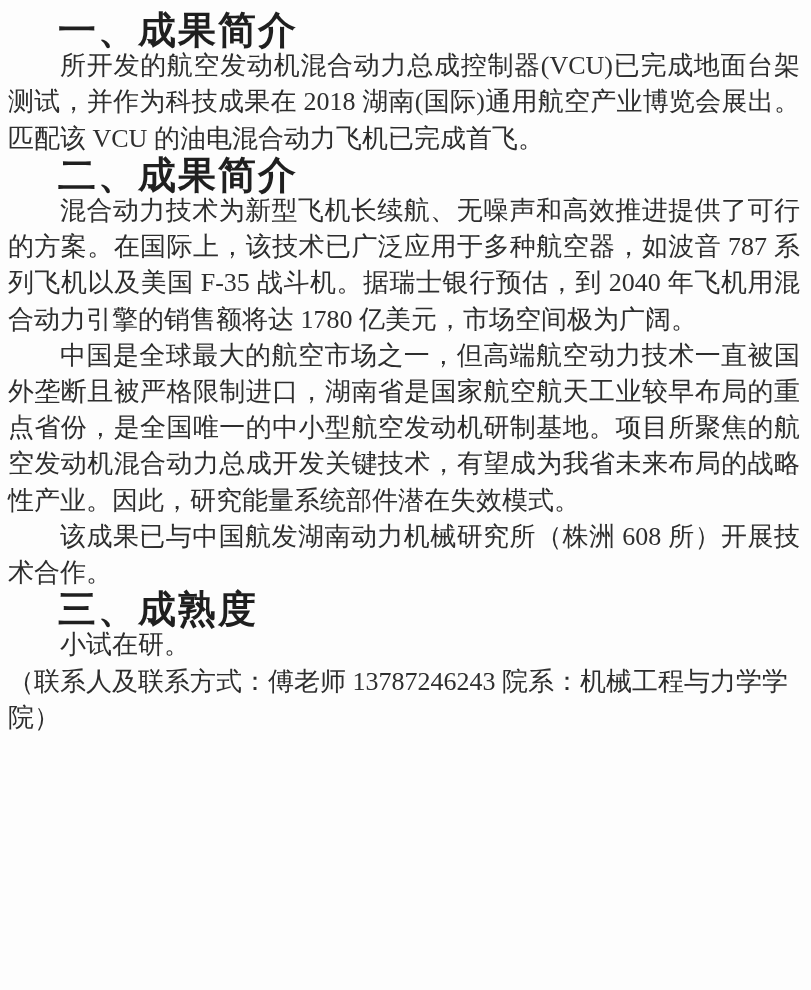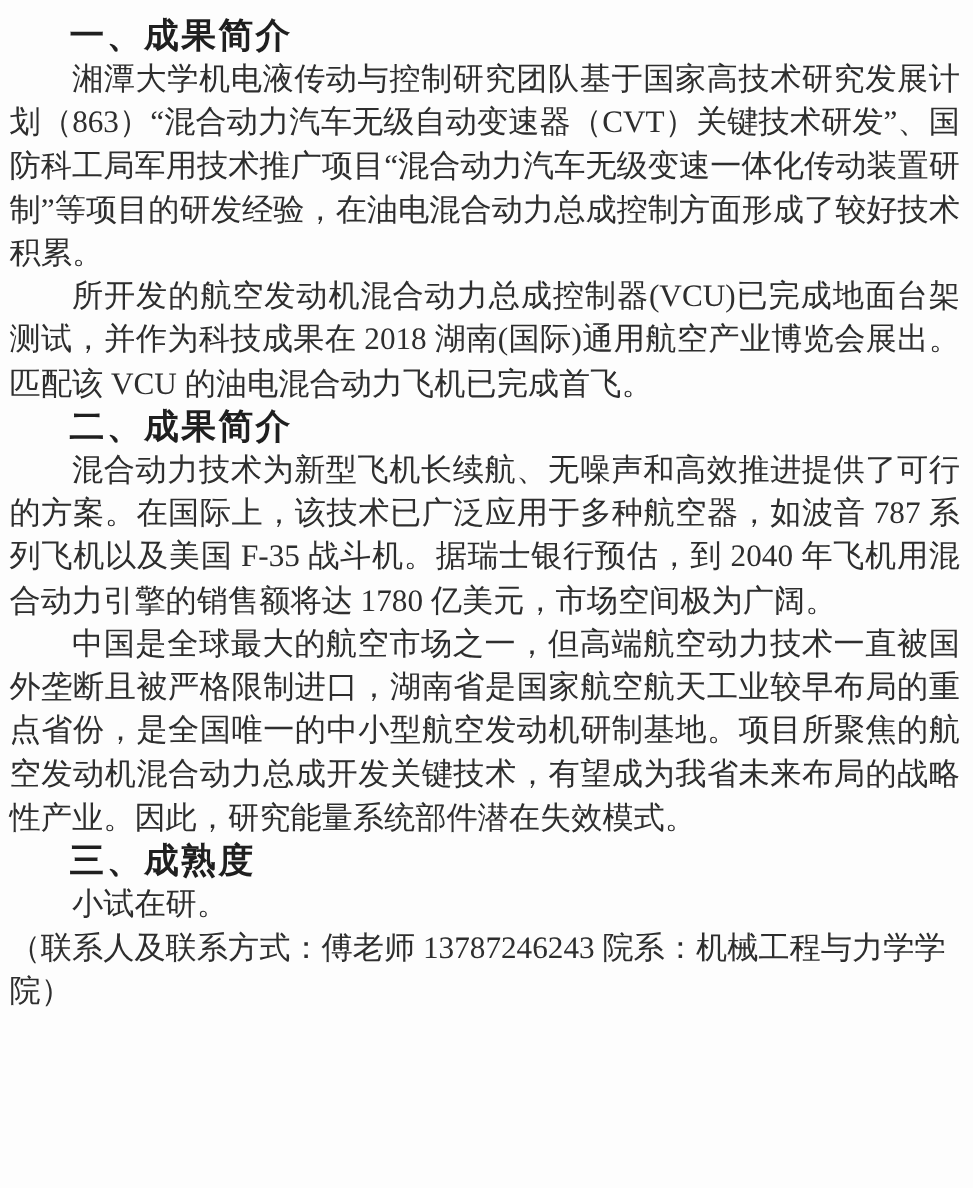--- a/index.html
+++ b/index.html
@@ -17,21 +17,21 @@
     font-family: "Liberation Serif", "DejaVu Serif", serif;
     font-size: 26px;
     line-height: 36.2px;
     padding: 12px 11px 0 8px;
     overflow: hidden;
     text-align: justify;
     text-justify: inter-ideograph;
   }
   .heading {
     font-family: "Liberation Sans", "DejaVu Sans", sans-serif;
-    font-size: 29px;
+    font-size: 38px;
     font-weight: bold;
     color: #1f1f1f;
     margin: 0;
     line-height: 36.2px;
     text-indent: 50px;
     text-align: left;
     letter-spacing: 2px;
   }
   .para {
     margin: 0;
@@ -44,28 +44,28 @@
   }
   section { margin: 0; padding: 0; }
 </style>
 </head>
 <body>
 
 <div class="page">
 
   <section>
     <h2 class="heading">一、成果简介</h2>
-    <p class="para">湘潭大学机电液传动与控制研究团队基于国家高技术研究发展计划（863）“混合动力汽车无级自动变速器（CVT）关键技术研发”、国防科工局军用技术推广项目“混合动力汽车无级变速一体化传动装置研制”等项目的研发经验，在油电混合动力总成控制方面形成了较好技术积累。</p>
     <p class="para">所开发的航空发动机混合动力总成控制器(VCU)已完成地面台架测试，并作为科技成果在 2018 湖南(国际)通用航空产业博览会展出。匹配该 VCU 的油电混合动力飞机已完成首飞。</p>
   </section>
 
   <section>
     <h2 class="heading">二、成果简介</h2>
     <p class="para">混合动力技术为新型飞机长续航、无噪声和高效推进提供了可行的方案。在国际上，该技术已广泛应用于多种航空器，如波音 787 系列飞机以及美国 F-35 战斗机。据瑞士银行预估，到 2040 年飞机用混合动力引擎的销售额将达 1780 亿美元，市场空间极为广阔。</p>
     <p class="para">中国是全球最大的航空市场之一，但高端航空动力技术一直被国外垄断且被严格限制进口，湖南省是国家航空航天工业较早布局的重点省份，是全国唯一的中小型航空发动机研制基地。项目所聚焦的航空发动机混合动力总成开发关键技术，有望成为我省未来布局的战略性产业。因此，研究能量系统部件潜在失效模式。</p>
+    <p class="para">该成果已与中国航发湖南动力机械研究所（株洲 608 所）开展技术合作。</p>
   </section>
 
   <section>
     <h2 class="heading">三、成熟度</h2>
     <p class="para">小试在研。</p>
   </section>
 
   <p class="para contact">（联系人及联系方式：傅老师 13787246243 院系：机械工程与力学学院）</p>
 
 </div>

